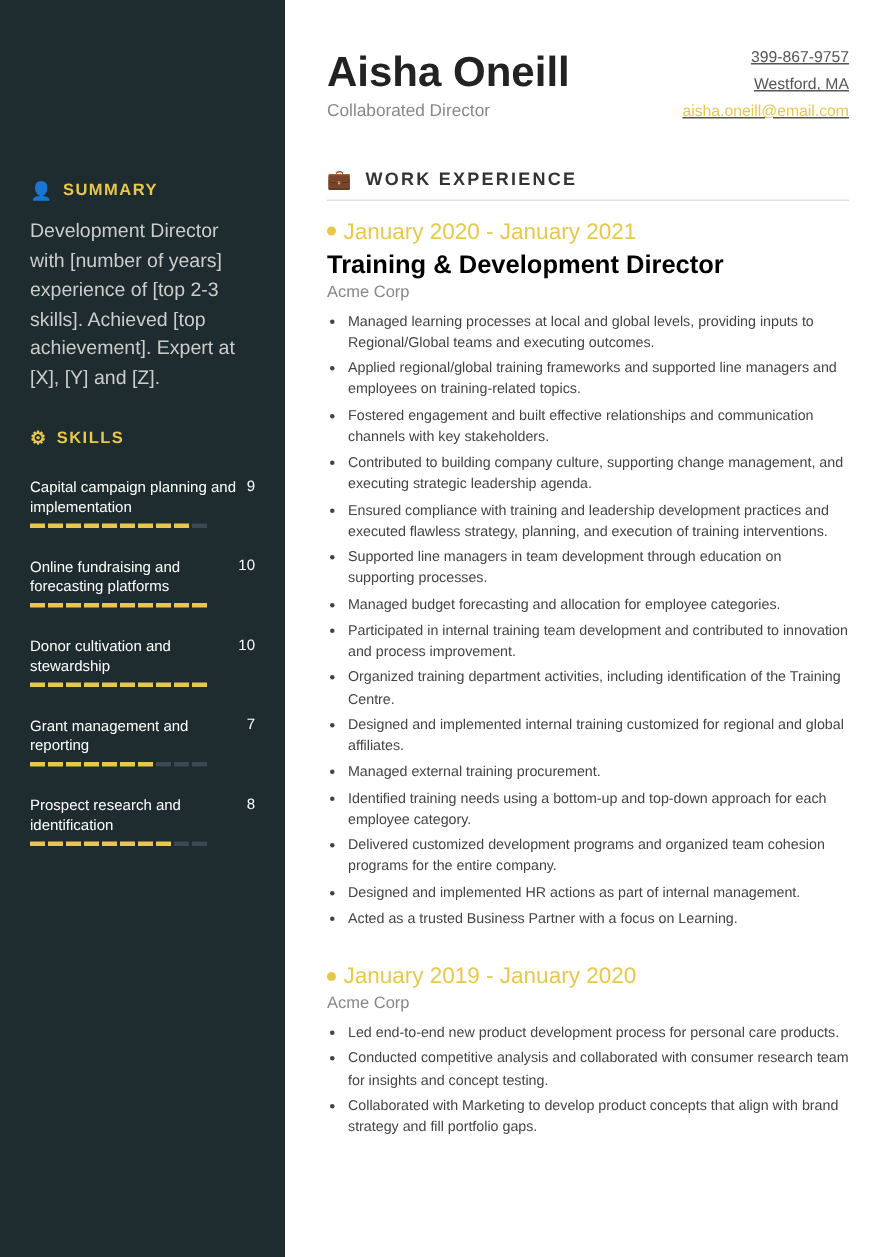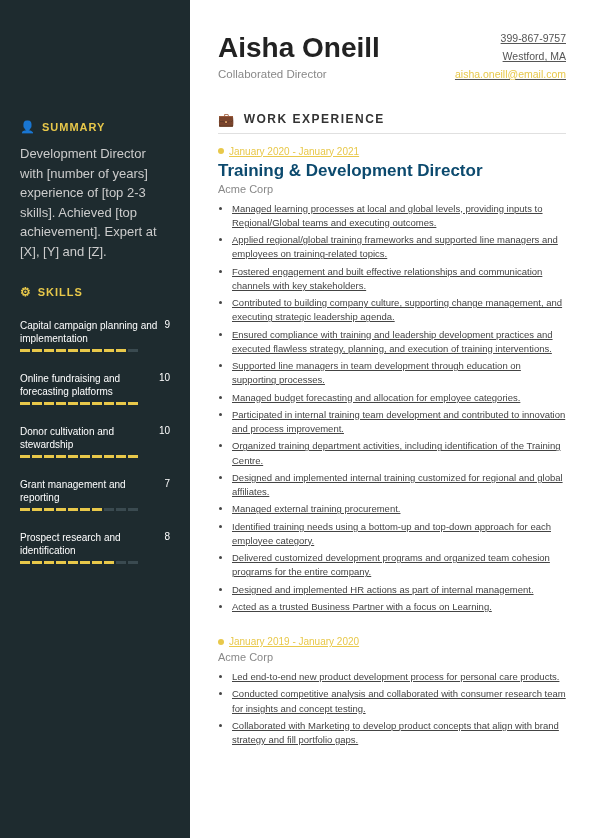--- a/index.html
+++ b/index.html
@@ -149,61 +149,59 @@
       color: #e8c84a;
       font-size: 13px;
     }
 
     
     .job-entry {
       margin-bottom: 22px;
     }
 
     .job-date {
-      font-size: 10px;
+      font-size: 15px;
       color: #e8c84a;
       margin-bottom: 4px;
       display: flex;
       align-items: center;
       gap: 5px;
-      text-decoration: underline;
     }
 
     .job-date::before {
       content: '';
       width: 6px;
       height: 6px;
       border-radius: 50%;
       background: #e8c84a;
       display: inline-block;
     }
 
     .job-title {
       font-size: 17px;
       font-weight: bold;
-      color: #0c4a6e;
+      color: #000000;
       margin-bottom: 2px;
     }
 
     .job-company {
       font-size: 11px;
       color: #888;
       margin-bottom: 7px;
     }
 
     .job-bullets {
       padding-left: 14px;
     }
 
     .job-bullets li {
       font-size: 9.5px;
       color: #444;
       line-height: 1.5;
       margin-bottom: 3px;
-      text-decoration: underline;
     }
   </style>
 </head>
 <body>
 
 <div class="sidebar">
 
   <div class="sidebar-section">
     <div class="sidebar-section-title">
       <span class="icon">👤</span>

